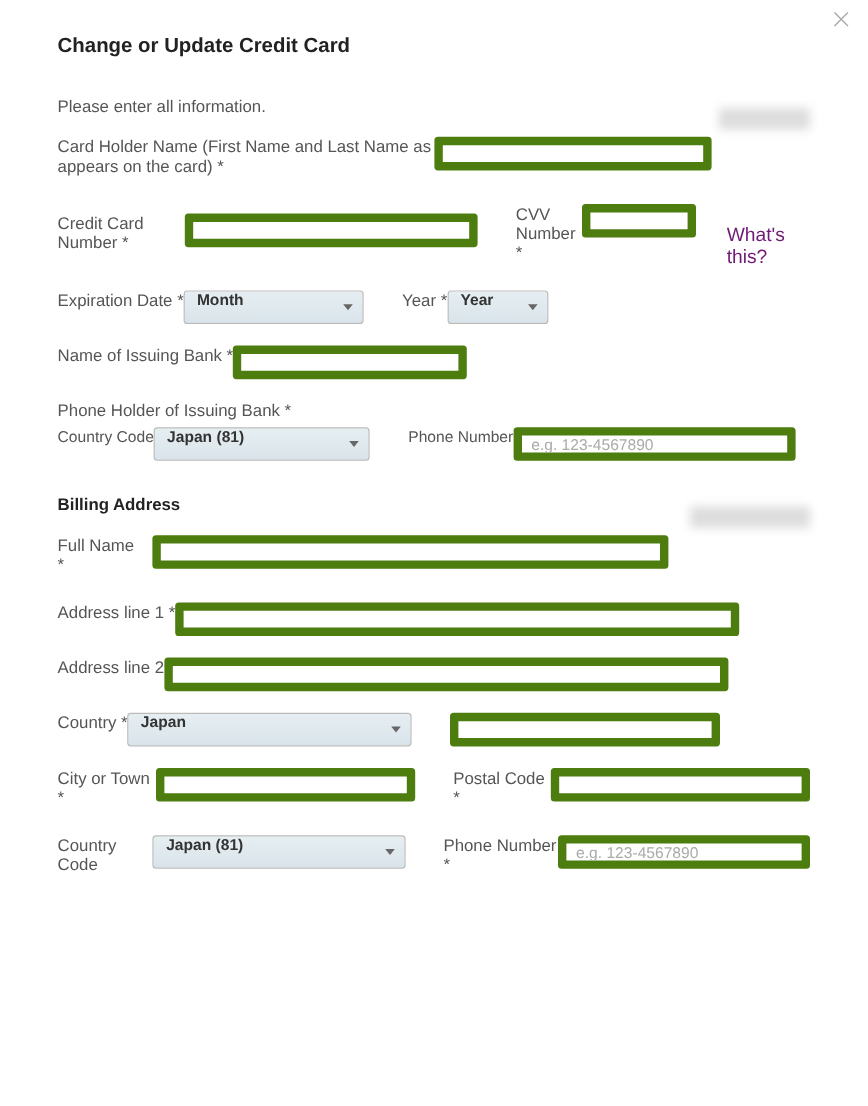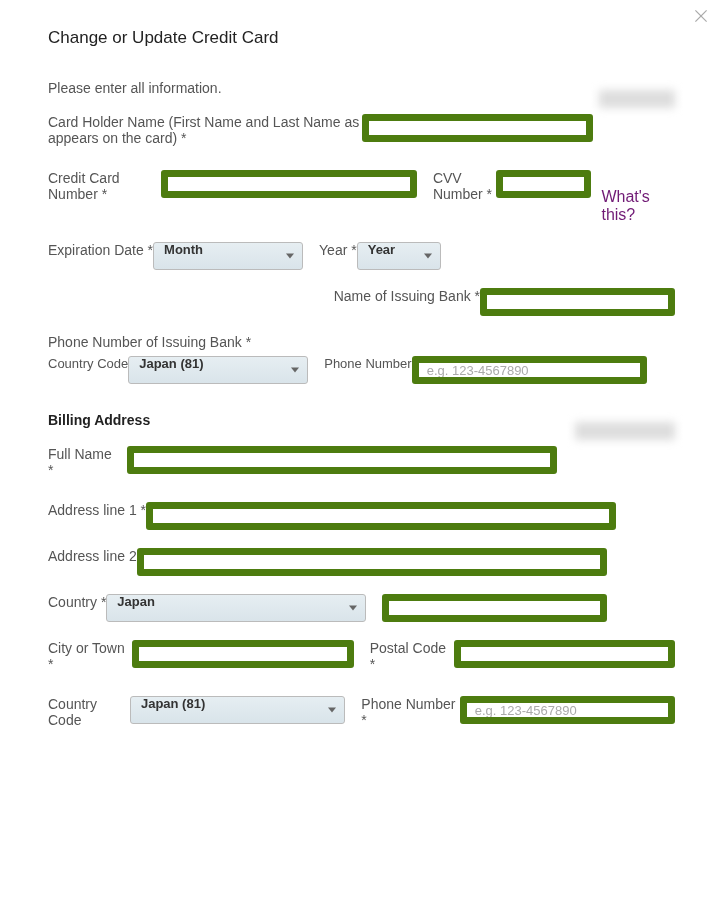--- a/index.html
+++ b/index.html
@@ -18,36 +18,36 @@
   width: 20px;
   height: 20px;
   cursor: pointer;
   color: #aaa;
 }
 .container {
   padding: 28px 48px 40px 48px;
 }
 h1 {
   font-size: 17px;
-  font-weight: 400;
+  font-weight: 700;
   color: #222;
   margin-bottom: 32px;
 }
 .intro {
   color: #555;
   font-size: 14px;
   margin-bottom: 18px;
 }
 .label {
   color: #555;
   font-size: 14px;
   margin-bottom: 6px;
   display: block;
 }
-.row { display: flex; gap: 16px; margin-bottom: 18px; align-items: flex-start; }
+.row { display: flex; gap: 32px; margin-bottom: 18px; align-items: center; }
 .field { display: flex; flex-direction: row; }
 input[type=text] {
   height: 28px;
   border: 7px solid #4d7c0f;
   border-radius: 3px;
   padding: 0 8px;
   font-size: 13px;
   color: #333;
   background: #fff;
 }
@@ -140,27 +140,27 @@
   </div>
   <div class="field">
     <span class="label">Year *</span>
     <div class="select" style="width:84px;">
       <span>Year</span>
       <span class="caret"></span>
     </div>
   </div>
 </div>
 
-<div class="field" style="margin-bottom:18px;justify-content:flex-end;">
+<div class="field" style="margin-bottom:18px;">
   <span class="label">Name of Issuing Bank *</span>
   <input type="text" style="width: 195px;">
 </div>
 
 <div style="margin-bottom:6px;">
-  <span class="label">Phone Number of Issuing Bank *</span>
+  <span class="label">Phone Holder of Issuing Bank *</span>
 </div>
 <div class="row">
   <div class="field">
     <span class="label" style="font-size:13px;">Country Code</span>
     <div class="select" style="width:180px;">
       <span>Japan (81)</span>
       <span class="caret"></span>
     </div>
   </div>
   <div class="field">
@@ -183,21 +183,21 @@
 </div>
 
 <div class="field" style="margin-bottom:18px;">
   <span class="label">Address line 2</span>
   <input type="text" style="width: 470px;">
 </div>
 
 <div class="row">
   <div class="field">
     <span class="label">Country *</span>
-    <div class="select" style="width:260px;">
+    <div class="select" style="width:237px;">
       <span>Japan</span>
       <span class="caret"></span>
     </div>
   </div>
   <div class="field">
     <input type="text" style="width: 225px;">
   </div>
 </div>
 
 <div class="row">

